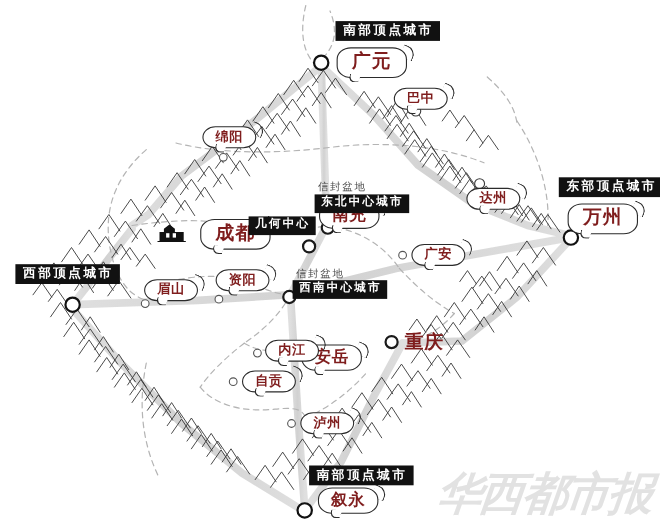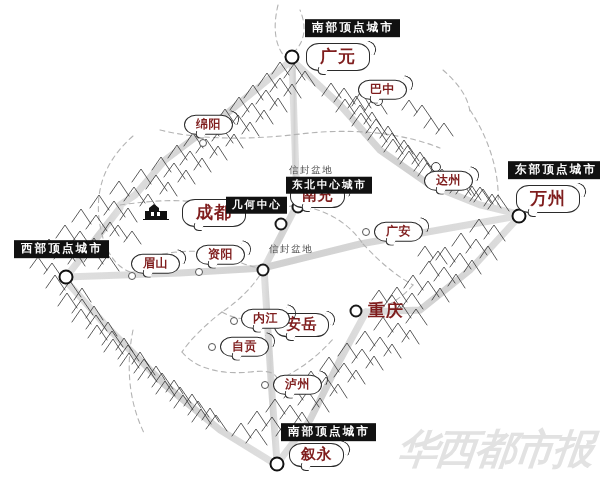--- a/index.html
+++ b/index.html
@@ -313,20 +313,21 @@
   <div class="tag big" style="left:14px;top:249px;">西部顶点城市</div>
 
   <div class="tag big" style="left:508px;top:170px;">东部顶点城市</div>
 
   <div class="tag big" style="left:281px;top:432px;">南部顶点城市</div>
 
   <div class="subcap" style="left:289px;top:170px;">信封盆地</div>
   <div class="tag" style="left:286px;top:185px;">东北中心城市</div>
 
   <div class="subcap" style="left:269px;top:249px;">信封盆地</div>
+  <div class="tag" style="left:266px;top:263px;">西南中心城市</div>
 
   <div class="tag" style="left:226px;top:205px;">几何中心</div>
 
   <div class="bubble size-xl" style="left:306px;top:57px;">
     <span class="bubble-inner">广元</span>
     <span class="tail-flick"></span>
   </div>
 
   <div class="bubble size-xl" style="left:516px;top:199px;">
     <span class="bubble-inner">万州</span>

